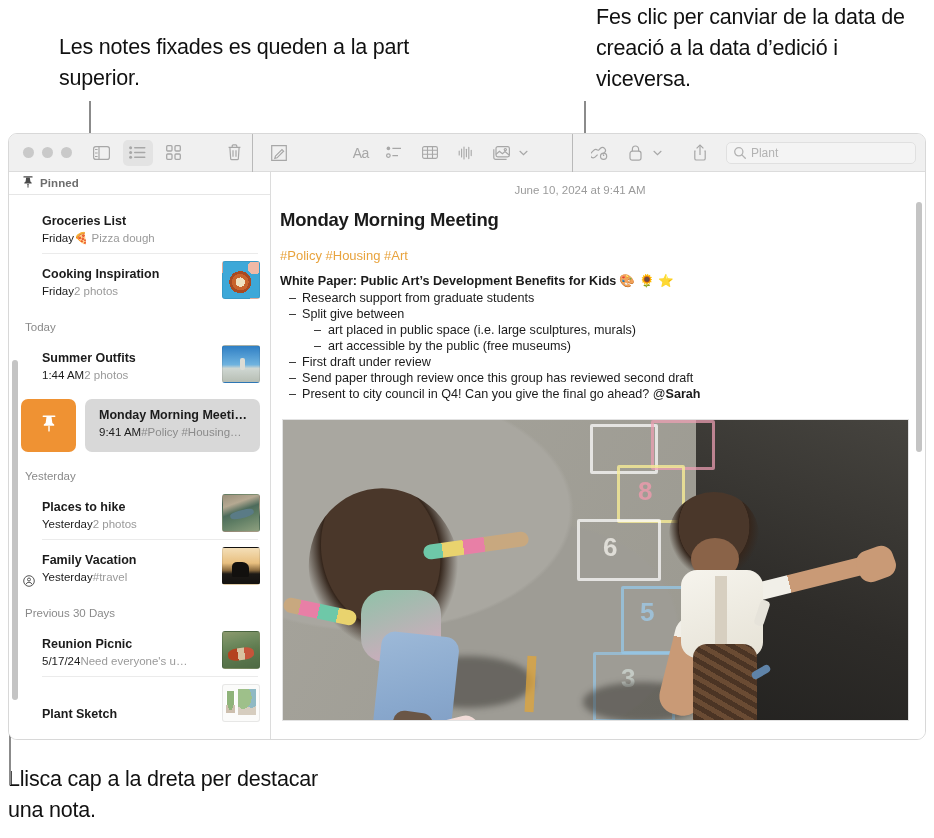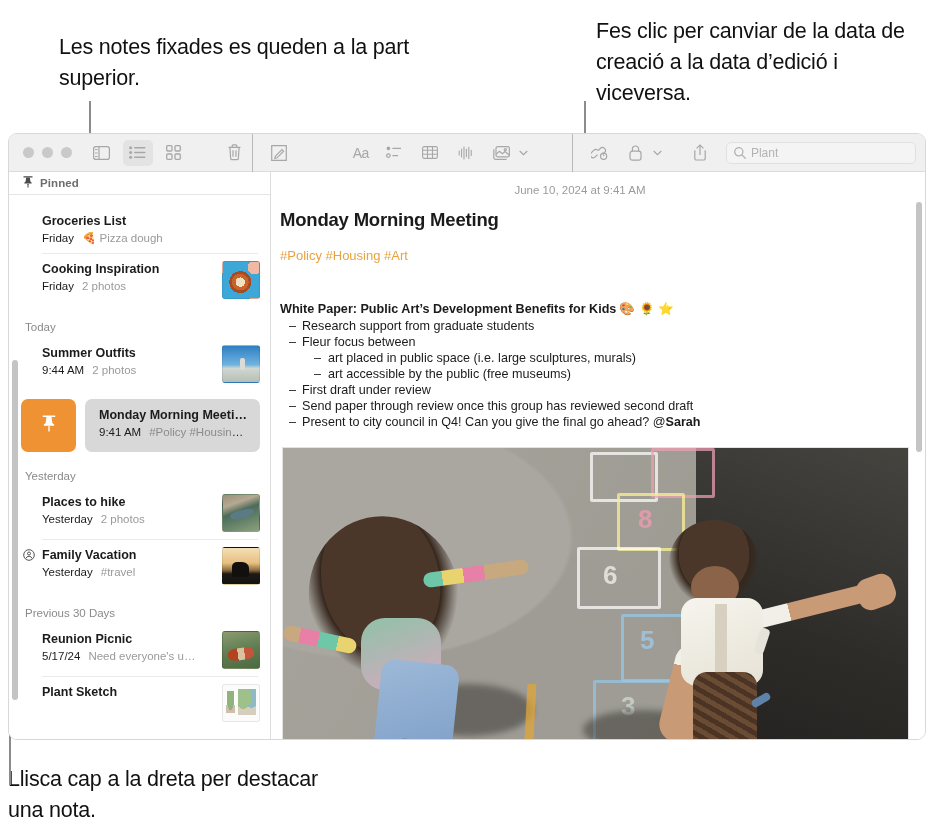--- a/index.html
+++ b/index.html
@@ -19,21 +19,21 @@
   
   .callout {
     position: absolute;
     font-family: "Liberation Sans", sans-serif;
     font-size: 21.5px;
     line-height: 31px;
     color: #111111;
     letter-spacing: -0.2px;
   }
   #callout-pinned  { left: 59px;  top: 32px;  width: 360px; }
-  #callout-date    { left: 596px; top: 2px;   width: 330px; margin-top: 14px; }
+  #callout-date    { left: 596px; top: 2px;   width: 330px; }
   #callout-swipe   { left: 8px;   top: 764px; width: 330px; }
 
   .leader {
     position: absolute;
     background: #8b8b8b;
     width: 1.5px;
   }
   #leader-pinned { left: 89px;  top: 101px; height: 85px; }
   #leader-date   { left: 584px; top: 101px; height: 95px; }
   #leader-swipe  { left: 9px;   top: 735px; height: 50px; }
@@ -158,21 +158,21 @@
 
   .group-header {
     font-size: 11.5px;
     color: #8a8a8a;
     padding: 14px 0 5px 16px;
     font-weight: normal;
   }
 
   .note-row {
     display: flex;
-    align-items: flex-start;
+    align-items: flex-end;
     padding: 7px 10px 8px 33px;
     position: relative;
     box-sizing: border-box;
     min-height: 45px;
   }
   .note-row .divider {
     position: absolute;
     left: 33px; right: 12px; bottom: 0;
     height: 1px; background: #ebebeb;
   }
@@ -188,21 +188,21 @@
   }
   .note-sub {
     font-size: 11.5px;
     line-height: 16px;
     color: #1b1b1b;
     white-space: nowrap;
     overflow: hidden;
     text-overflow: ellipsis;
     margin-top: 1px;
   }
-  .note-sub .snippet { color: #9a9a9a; margin-left: 8px; }
+  .note-sub .snippet { color: #9a9a9a; margin-left: 0; }
   .note-thumb {
     width: 38px; height: 38px;
     border-radius: 3px;
     margin-left: 8px;
     flex-shrink: 0;
     border: 1px solid rgba(0,0,0,0.08);
     box-sizing: border-box;
     overflow: hidden;
     position: relative;
   }
@@ -365,21 +365,21 @@
   }
   #note-tags {
     font-size: 13px;
     color: #e8a33d;
     margin-top: 17px;
   }
   #note-subhead {
     font-size: 12.6px;
     font-weight: bold;
     color: #1b1b1b;
-    margin-top: 38px;
+    margin-top: 10px;
   }
   ul.bullets {
     list-style: none;
     margin: 2px 0 0 0;
     padding: 0;
   }
   ul.bullets li {
     font-size: 12.6px;
     line-height: 16px;
     color: #1b1b1b;
@@ -654,21 +654,21 @@
             <div class="note-text">
               <div class="note-title">Cooking Inspiration</div>
               <div class="note-sub"><span>Friday</span><span class="snippet">2 photos</span></div>
             </div>
             <div class="note-thumb th-pizza"></div>
           </div>
           <div class="group-header">Today</div>
           <div class="note-row nodiv">
             <div class="note-text">
               <div class="note-title">Summer Outfits</div>
-              <div class="note-sub"><span>9:44 AM</span><span class="snippet">2 photos</span></div>
+              <div class="note-sub"><span>1:44 AM</span><span class="snippet">2 photos</span></div>
             </div>
             <div class="note-thumb th-beach"></div>
           </div>
           <div id="swipe-row">
             <div id="pin-action" style="background: rgb(239, 146, 51);">
               <span style="color:#fff;display:block"><svg width="14" height="17" viewBox="0 0 10 12" fill="currentColor">
                   <rect x="0.4" y="0.2" width="9.2" height="1.2" rx="0.5"></rect>
                   <path d="M3.2 1.4h3.6l0.6 4.2 1.3 1.1v0.9H1.3v-0.9l1.3-1.1z"></path>
                   <rect x="4.5" y="7.8" width="1" height="3.9" rx="0.4"></rect>
                 </svg></span>
@@ -721,21 +721,21 @@
 
     <div id="detail">
       <div id="detail-date">June 10, 2024 at 9:41 AM</div>
 
       <div id="note-body">
         <div id="note-heading">Monday Morning Meeting</div>
         <div id="note-tags">#Policy #Housing #Art</div>
         <div id="note-subhead">White Paper: Public Art’s Development Benefits for Kids 🎨 🌻 ⭐</div>
         <ul class="bullets" id="note-bullets">
             <li class="">Research support from graduate students</li>
-            <li class="">Fleur focus between</li>
+            <li class="">Split give between</li>
             <li class="sub">art placed in public space (i.e. large sculptures, murals)</li>
             <li class="sub">art accessible by the public (free museums)</li>
             <li class="">First draft under review</li>
             <li class="">Send paper through review once this group has reviewed second draft</li>
             <li class="">Present to city council in Q4! Can you give the final go ahead? @<b>Sarah</b></li>
           </ul>
 
         <div id="note-photo">
           <div class="asphalt-light"></div>
           <div class="asphalt-dark"></div>

